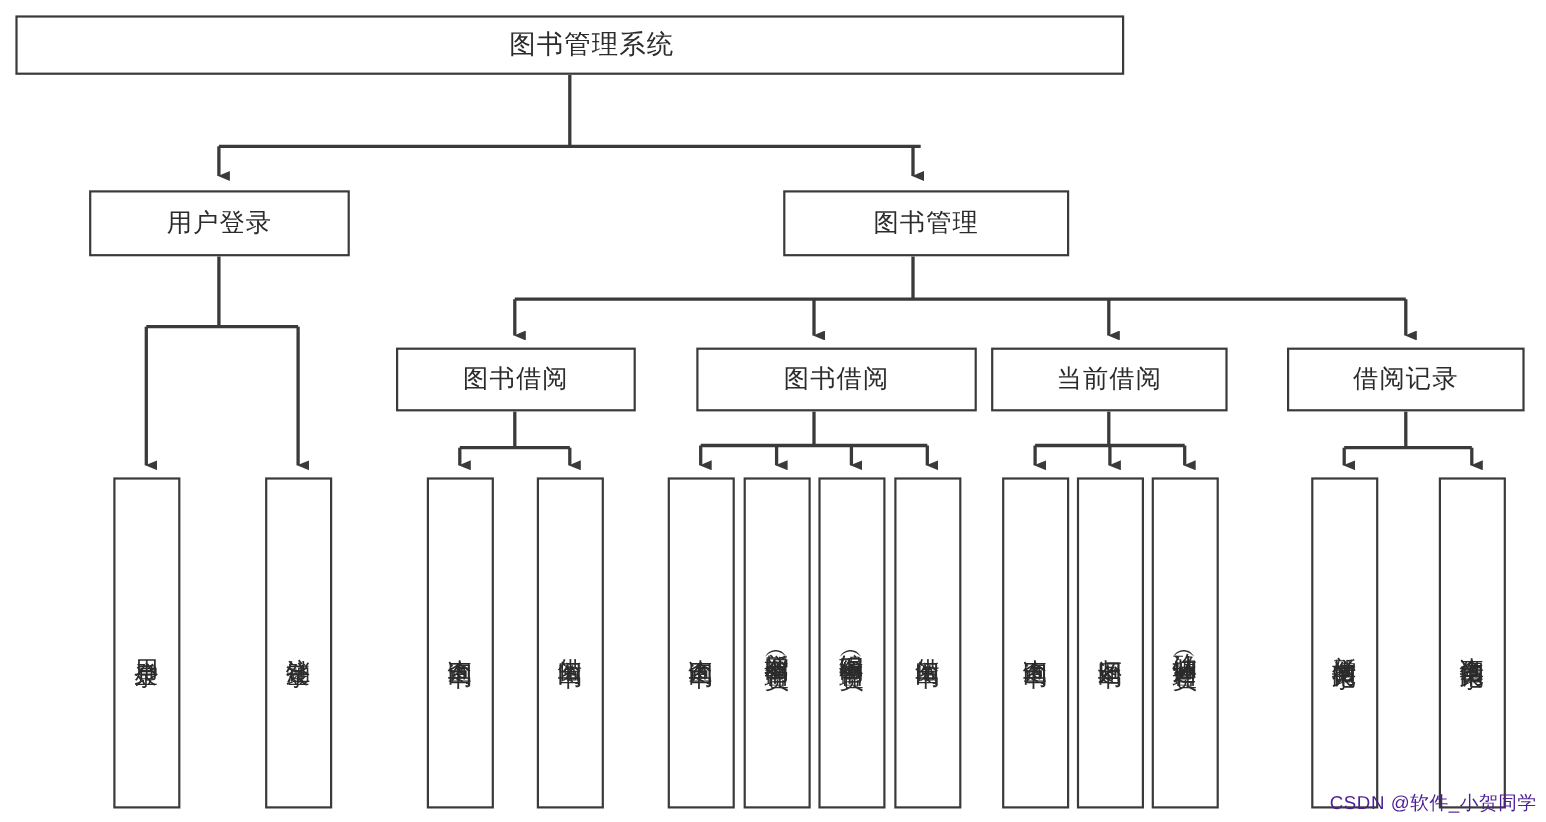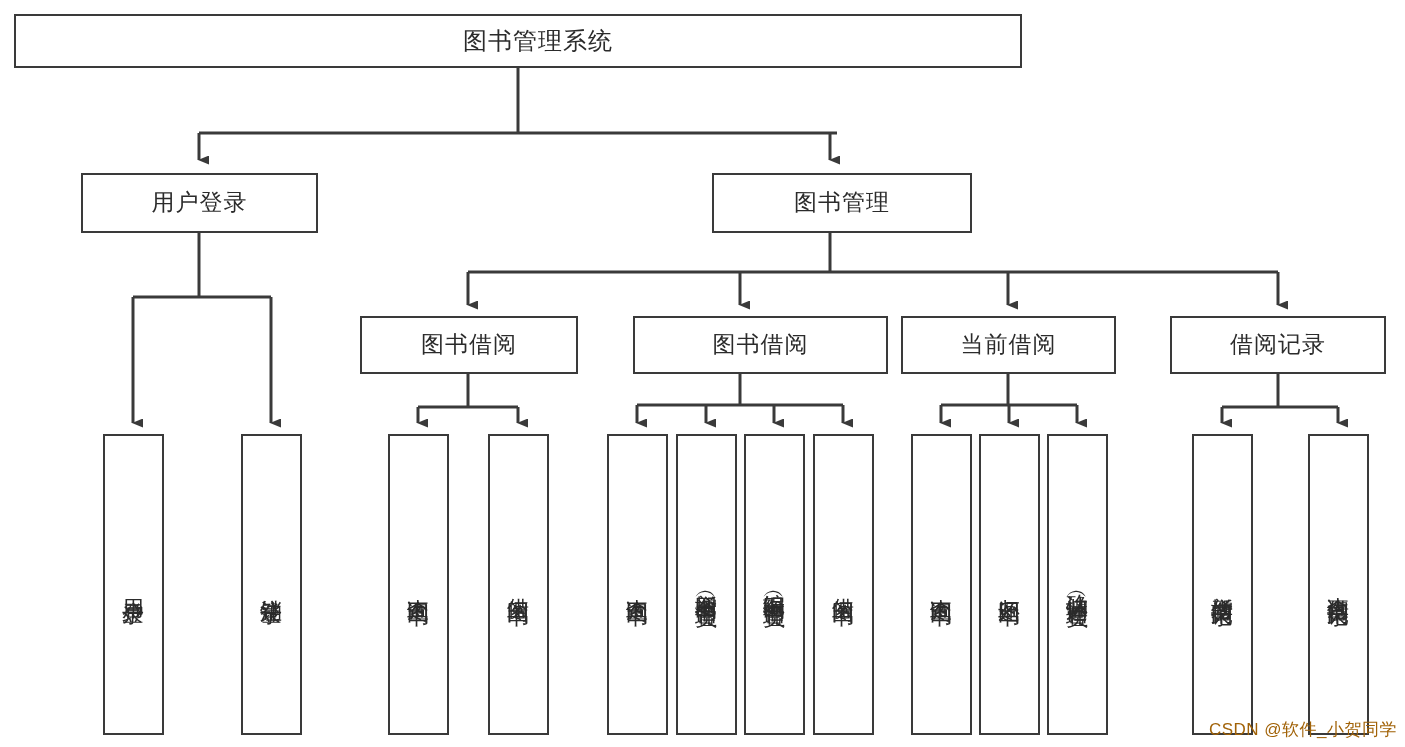--- a/index.html
+++ b/index.html
@@ -55,21 +55,21 @@
     line-height: 1.32;
     letter-spacing: 2px;
     white-space: nowrap;
     color: #2b2b2b;
   }
   #watermark {
     position: absolute;
     right: 8px;
     bottom: 6px;
     font-size: 17px;
-    color: #a16207;
+    color: #4c1d95;
     letter-spacing: 0.5px;
     white-space: nowrap;
   }
 </style>
 </head>
 <body>
 
 <div id="diagram-root">
 
   <svg id="connector-layer" viewBox="0 0 1405 747">

